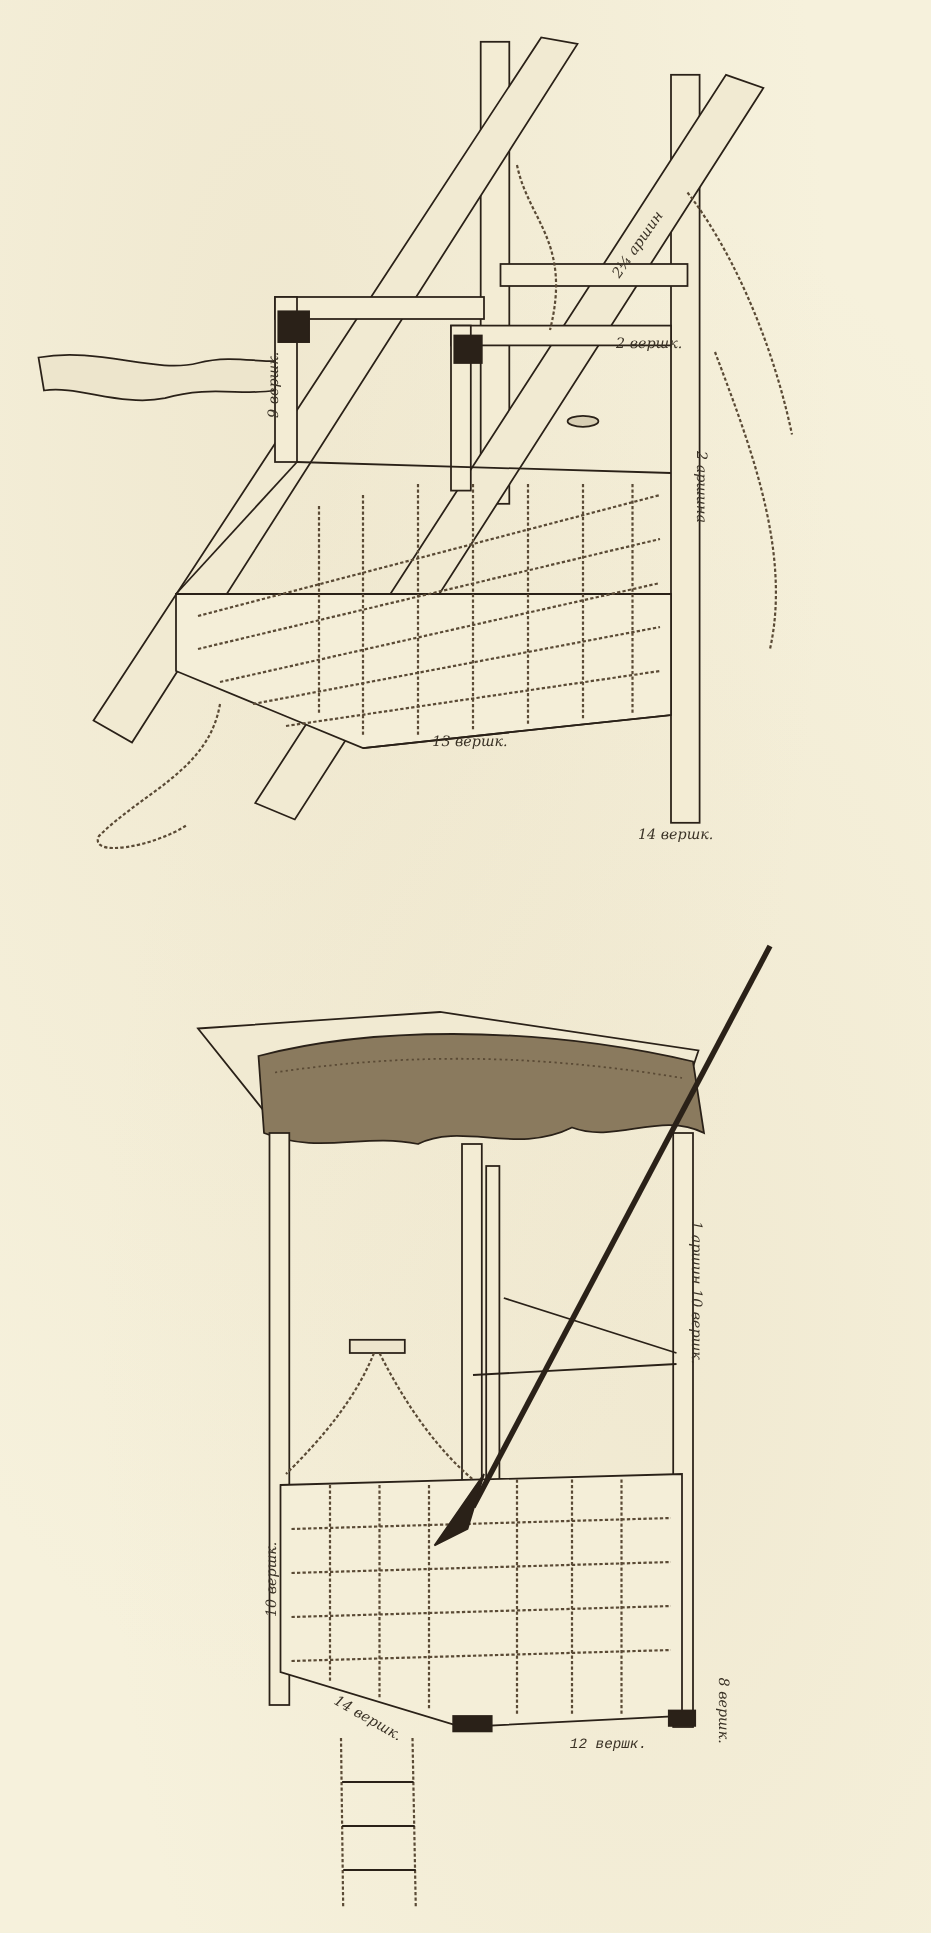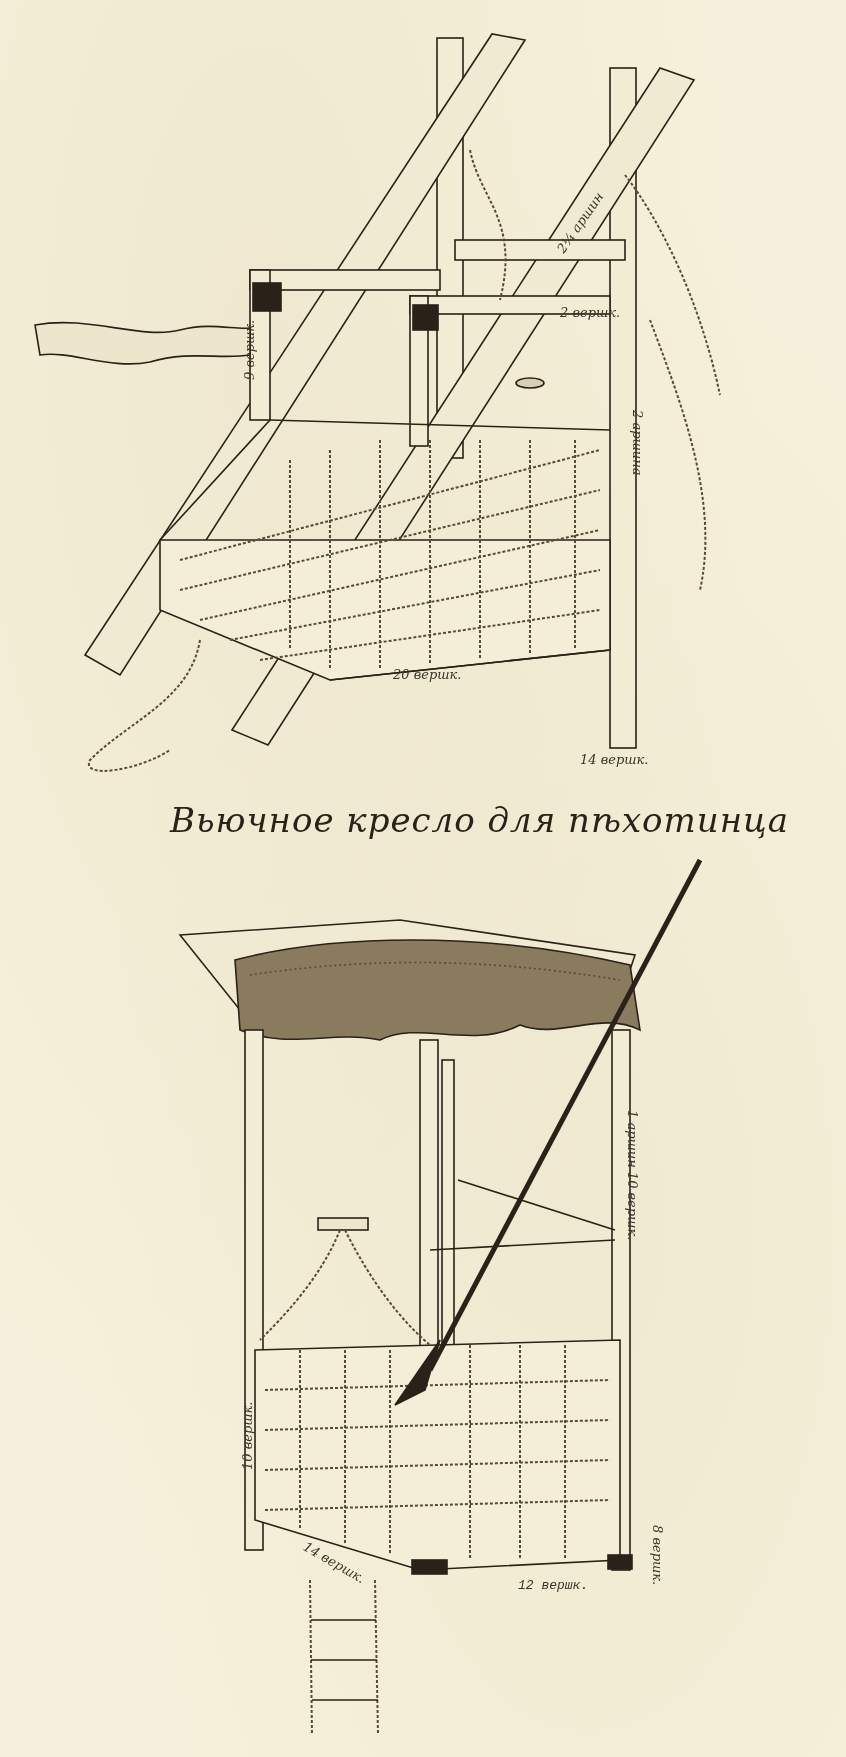--- a/index.html
+++ b/index.html
@@ -63,24 +63,23 @@
 
       <path d="M35,325 C90,315 140,340 180,330 C210,322 235,330 250,328 L250,355 C220,360 190,350 150,362 C110,370 70,350 40,355 Z" fill="#ede5cc"></path>
       <ellipse cx="530" cy="383" rx="14" ry="5" fill="#d8cfb4"></ellipse>
     </g>
   </svg>
 
   <span class="label vert" style="left:242px;top:380px;transform:rotate(-90deg);">9 вершк.</span>
   <span class="label" style="left:545px;top:215px;transform:rotate(-55deg);">2¼ аршин</span>
   <span class="label" style="left:560px;top:305px;">2 вершк.</span>
   <span class="label vert" style="left:645px;top:410px;transform:rotate(90deg);">2 аршина</span>
-  <span class="label" style="left:393px;top:667px;">20 вершк.</span>
+  <span class="label" style="left:393px;top:667px;">13 вершк.</span>
   <span class="label" style="left:580px;top:752px;">14 вершк.</span>
 
-  <div class="title">Вьючное кресло для пѣхотинца</div>
 
   <svg width="846" height="1757">
     <g stroke="#2a2118" fill="none" stroke-width="1.6">
 
       <polygon points="180,935 400,920 635,955 620,1000 240,1010" fill="#f1ead2"></polygon>
 
       <path d="M235,960 C330,935 480,930 630,965 L640,1030 C600,1010 560,1040 520,1025 C470,1050 420,1020 380,1040 C330,1030 290,1050 240,1030 Z" fill="#8a7a5e" stroke="#2a2118"></path>
       <path d="M250,975 C350,960 470,955 620,980" stroke="#5a4a35" stroke-dasharray="2,3"></path>
 
       <rect x="245" y="1030" width="18" height="520" fill="#f3ecd4"></rect>

